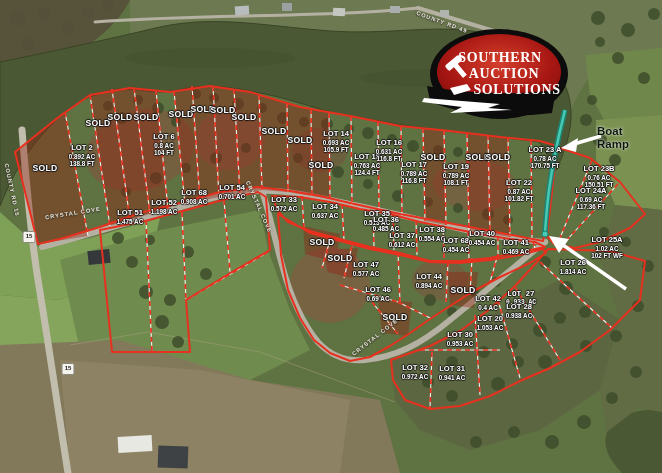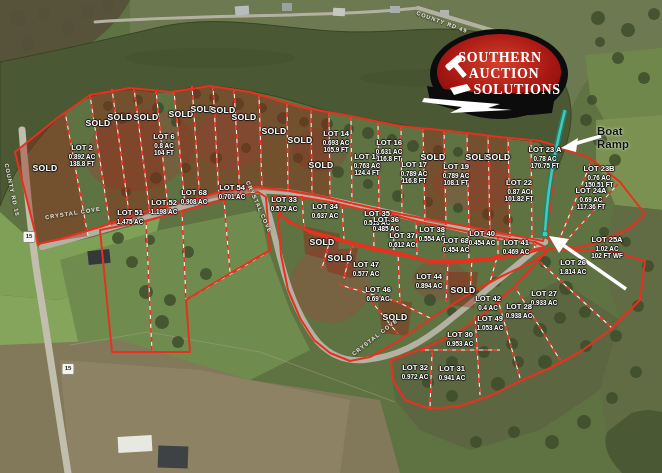--- a/index.html
+++ b/index.html
@@ -323,30 +323,30 @@
       </div>
       <div class="lot-label" style="left: 607px; top: 218px; margin-top: 29px;">
         <span class="lot-name">LOT 25A</span>
         <span class="lot-sub">1.02 AC</span>
         <span class="lot-sub">102 FT WF</span>
       </div>
       <div class="lot-label" style="left: 573px; top: 267px;">
         <span class="lot-name">LOT 26</span>
         <span class="lot-sub">1.814 AC</span>
       </div>
-      <div class="lot-label" style="left: 544px; top: 298px;">
+      <div class="lot-label" style="left: 521px; top: 298px; font-family: Liberation Mono, monospace;">
         <span class="lot-name">LOT 27</span>
         <span class="lot-sub">0.933 AC</span>
       </div>
       <div class="lot-label" style="left: 519px; top: 311px;">
         <span class="lot-name">LOT 28</span>
         <span class="lot-sub">0.938 AC</span>
       </div>
       <div class="lot-label" style="left: 490px; top: 323px;">
-        <span class="lot-name">LOT 49</span>
+        <span class="lot-name">LOT 20</span>
         <span class="lot-sub">1.053 AC</span>
       </div>
       <div class="lot-label" style="left: 460px; top: 339px;">
         <span class="lot-name">LOT 30</span>
         <span class="lot-sub">0.953 AC</span>
       </div>
       <div class="lot-label" style="left: 452px; top: 373px;">
         <span class="lot-name">LOT 31</span>
         <span class="lot-sub">0.941 AC</span>
       </div>

